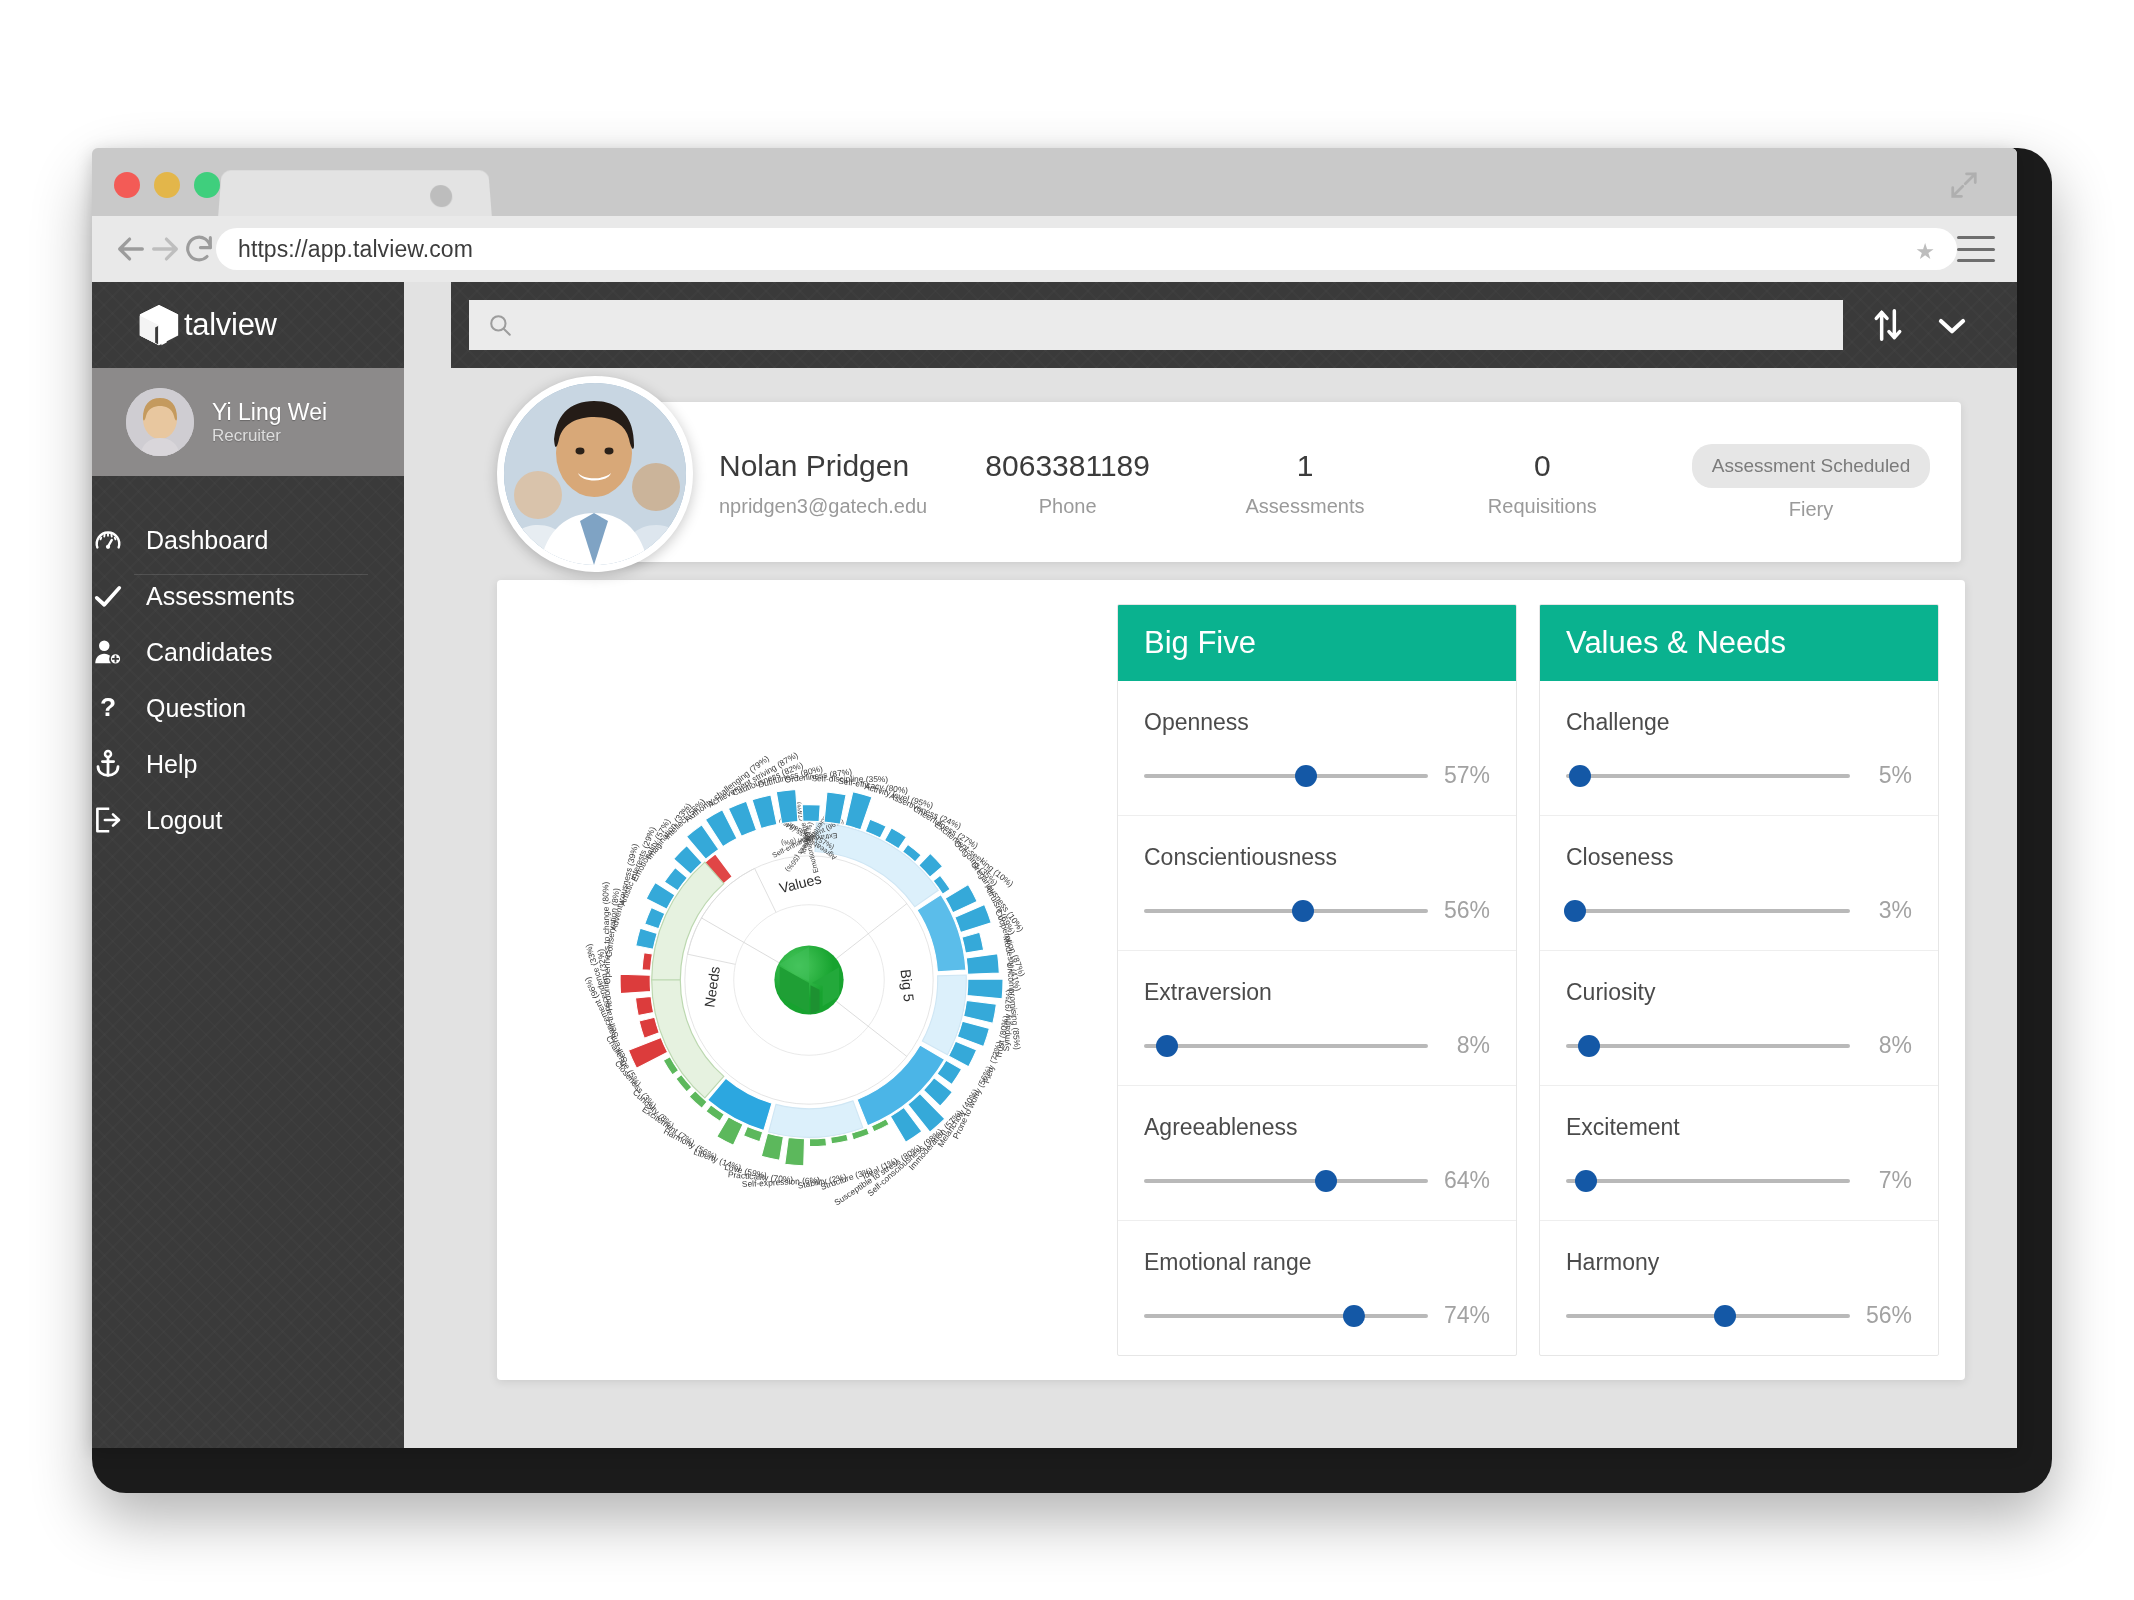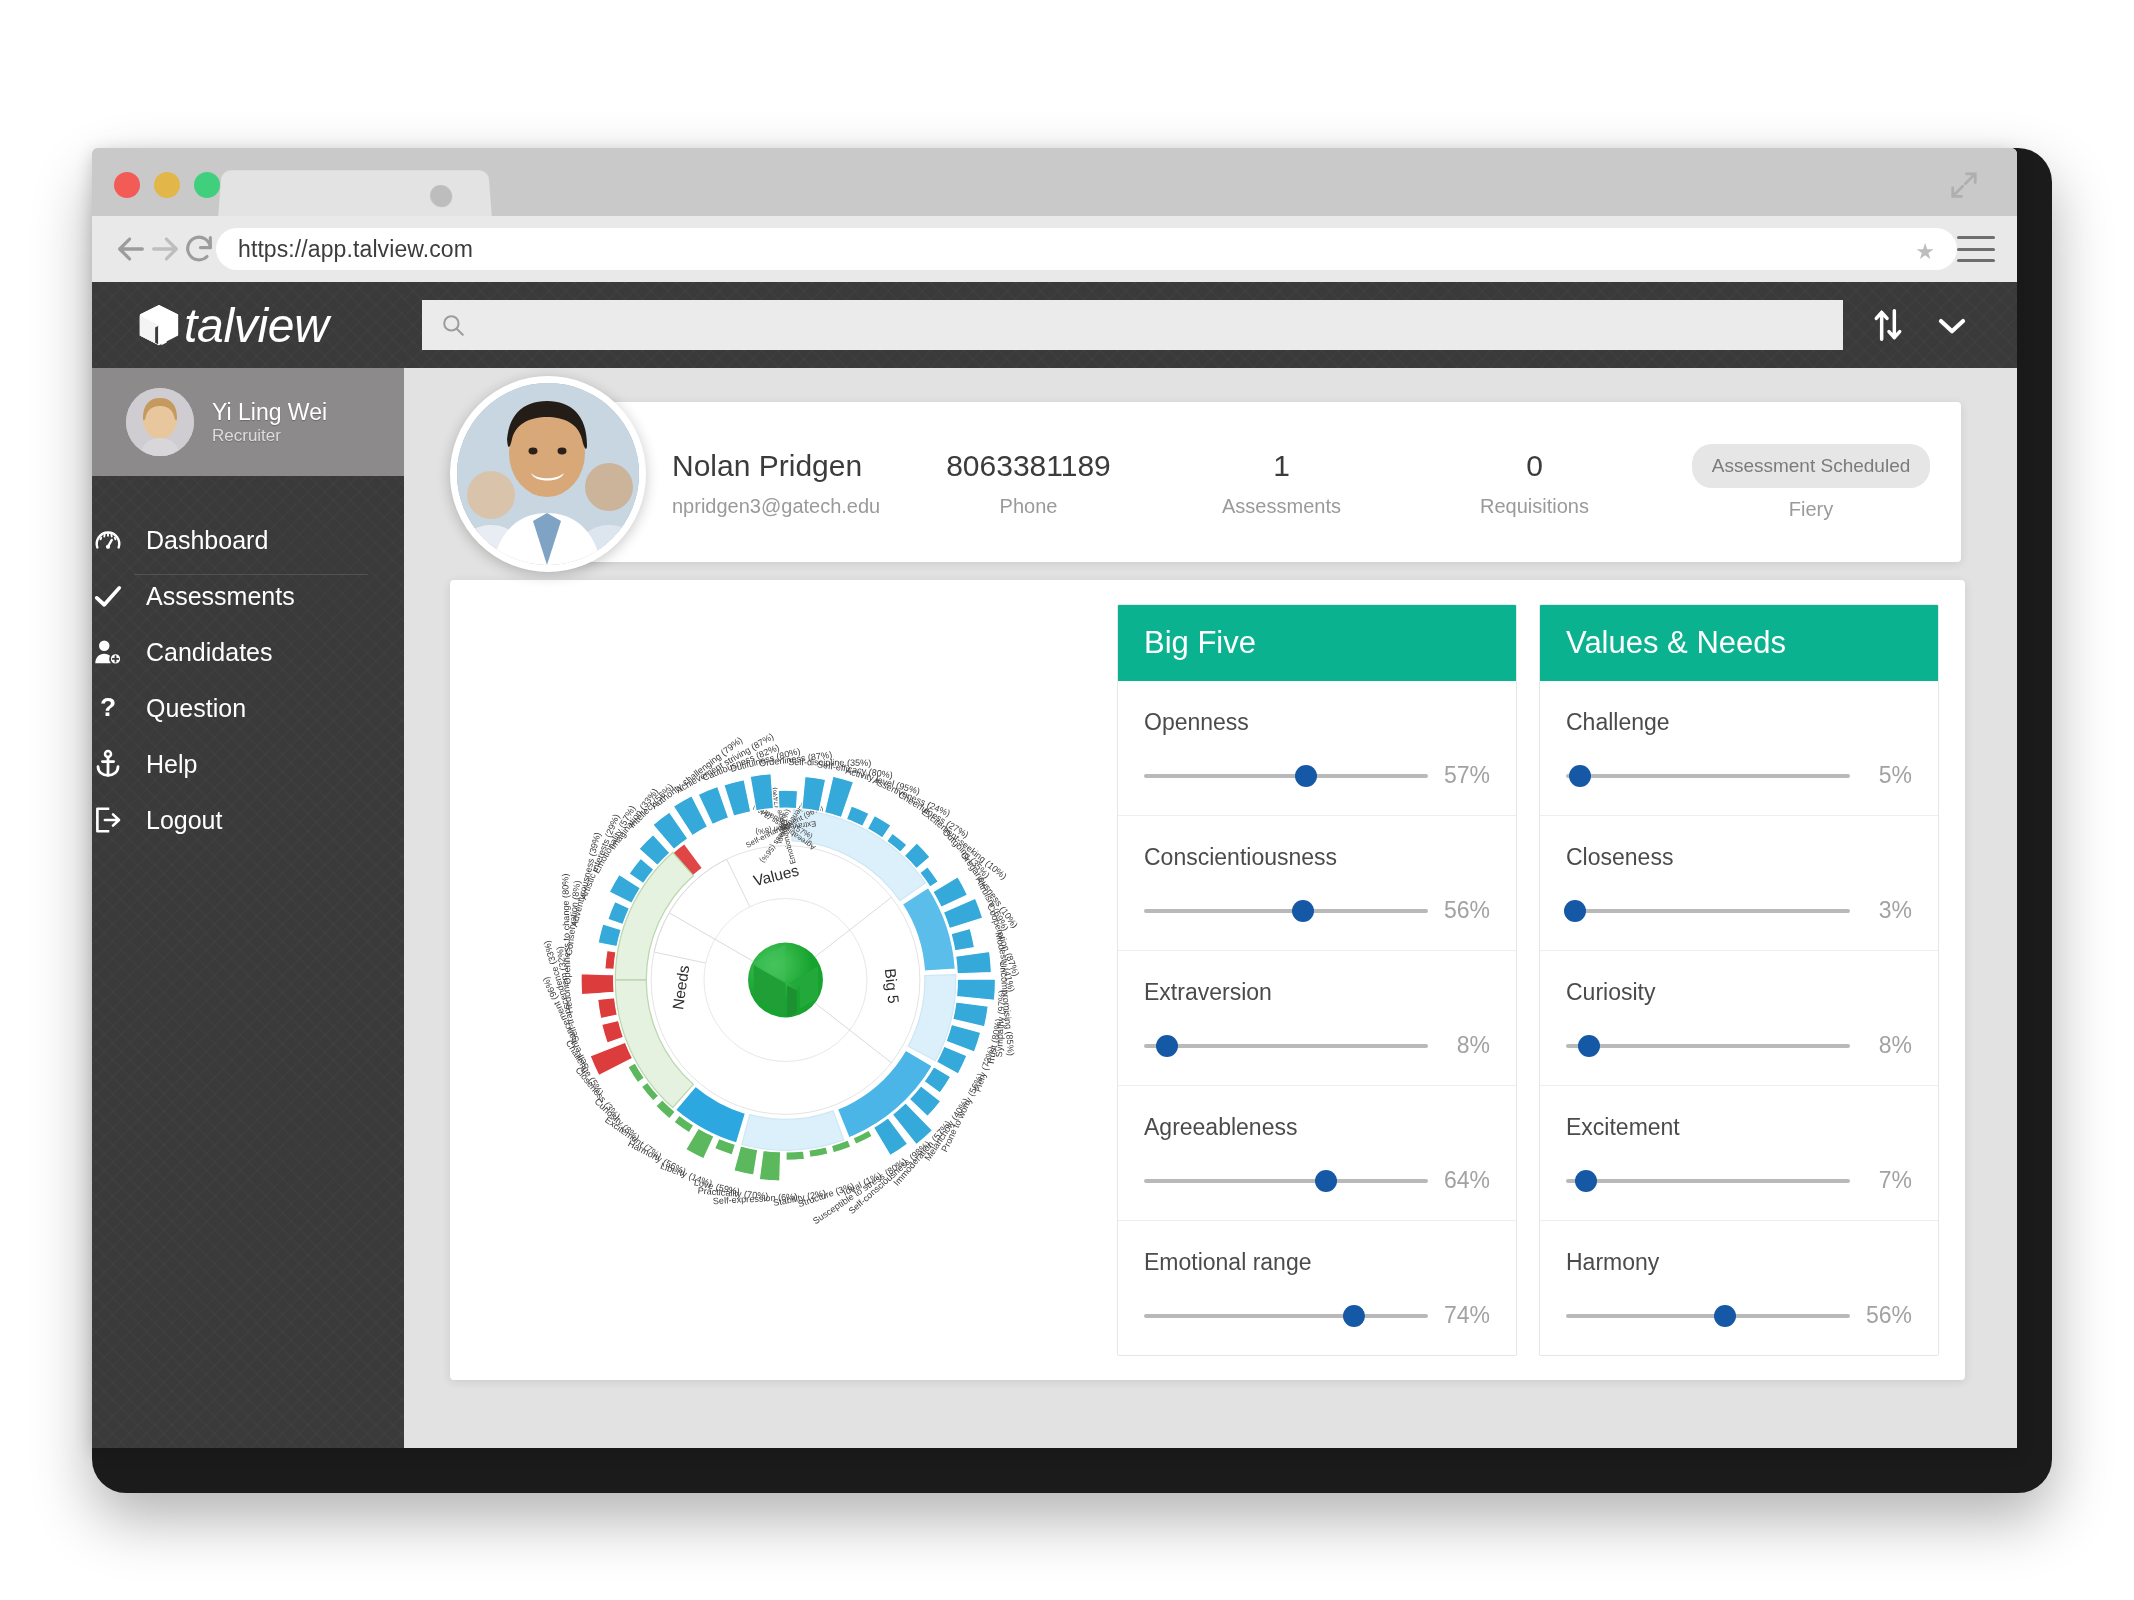--- a/index.html
+++ b/index.html
@@ -99,21 +99,21 @@
       repeating-linear-gradient(135deg, rgba(255,255,255,.016) 0 2px, transparent 2px 12px),
       repeating-linear-gradient(45deg, rgba(255,255,255,.016) 0 2px, transparent 2px 12px);
     display: flex; flex-direction: column;
   }
   .brand {
     height: 86px;
     display: flex; align-items: center; gap: 6px;
     padding-left: 44px;
   }
   .brand .logo { width: 46px; height: 46px; flex:none; }
-  .brand .word { color: #fff; font-size: 48px; letter-spacing: -.3px; margin-left: -4px; font-style: italic; }
+  .brand .word { color: #fff; font-size: 31px; letter-spacing: -.3px; margin-left: -4px; }
 
   .userblock {
     height: 108px;
     background: #8c8a8a;
     display: flex; align-items: center;
     padding-left: 34px; gap: 18px;
   }
   .userblock .avatar {
     width: 68px; height: 68px; border-radius: 50%;
     overflow: hidden; flex: none;
@@ -131,21 +131,21 @@
     font-size: 25px;
     position: relative;
   }
   .navitem .nicon { width: 32px; height: 32px; flex: none; display:flex; align-items:center; justify-content:center; }
   .navitem.sep:after {
     content: ""; position: absolute; left: 42px; right: 36px; bottom: -7px;
     height: 1px; background: rgba(255,255,255,.12);
   }
 
   
-  #main { flex: 1; position: relative; overflow: hidden; }
+  #main { flex: 1; position: relative; overflow: hidden; padding-left: 47px; }
   .topbar {
     height: 86px;
     background: #3a3a3a;
     background-image:
       repeating-linear-gradient(135deg, rgba(255,255,255,.016) 0 2px, transparent 2px 12px),
       repeating-linear-gradient(45deg, rgba(255,255,255,.016) 0 2px, transparent 2px 12px);
     display: flex; align-items: center;
     padding: 0 46px 0 18px;
     gap: 26px;
   }

